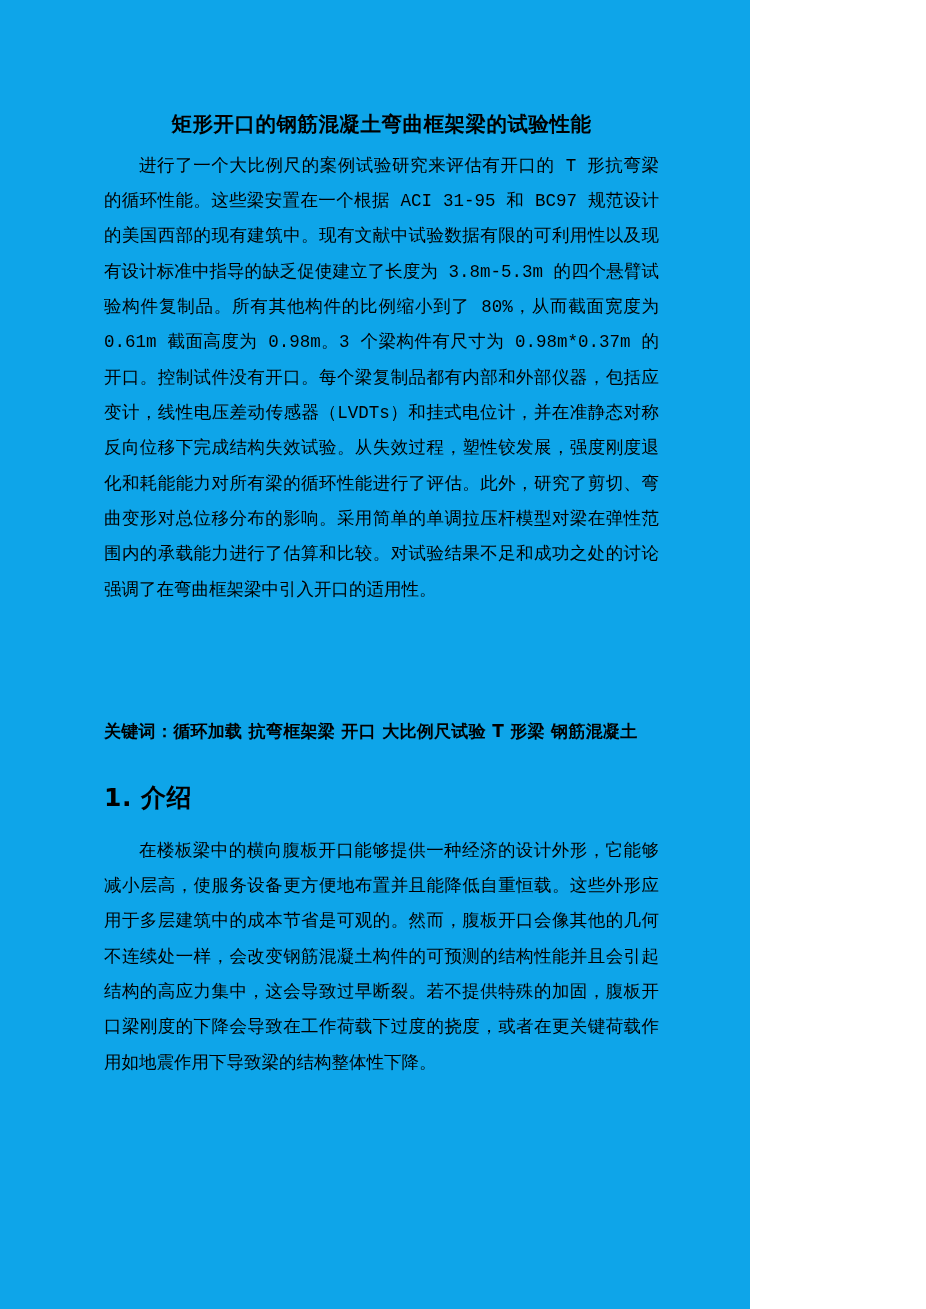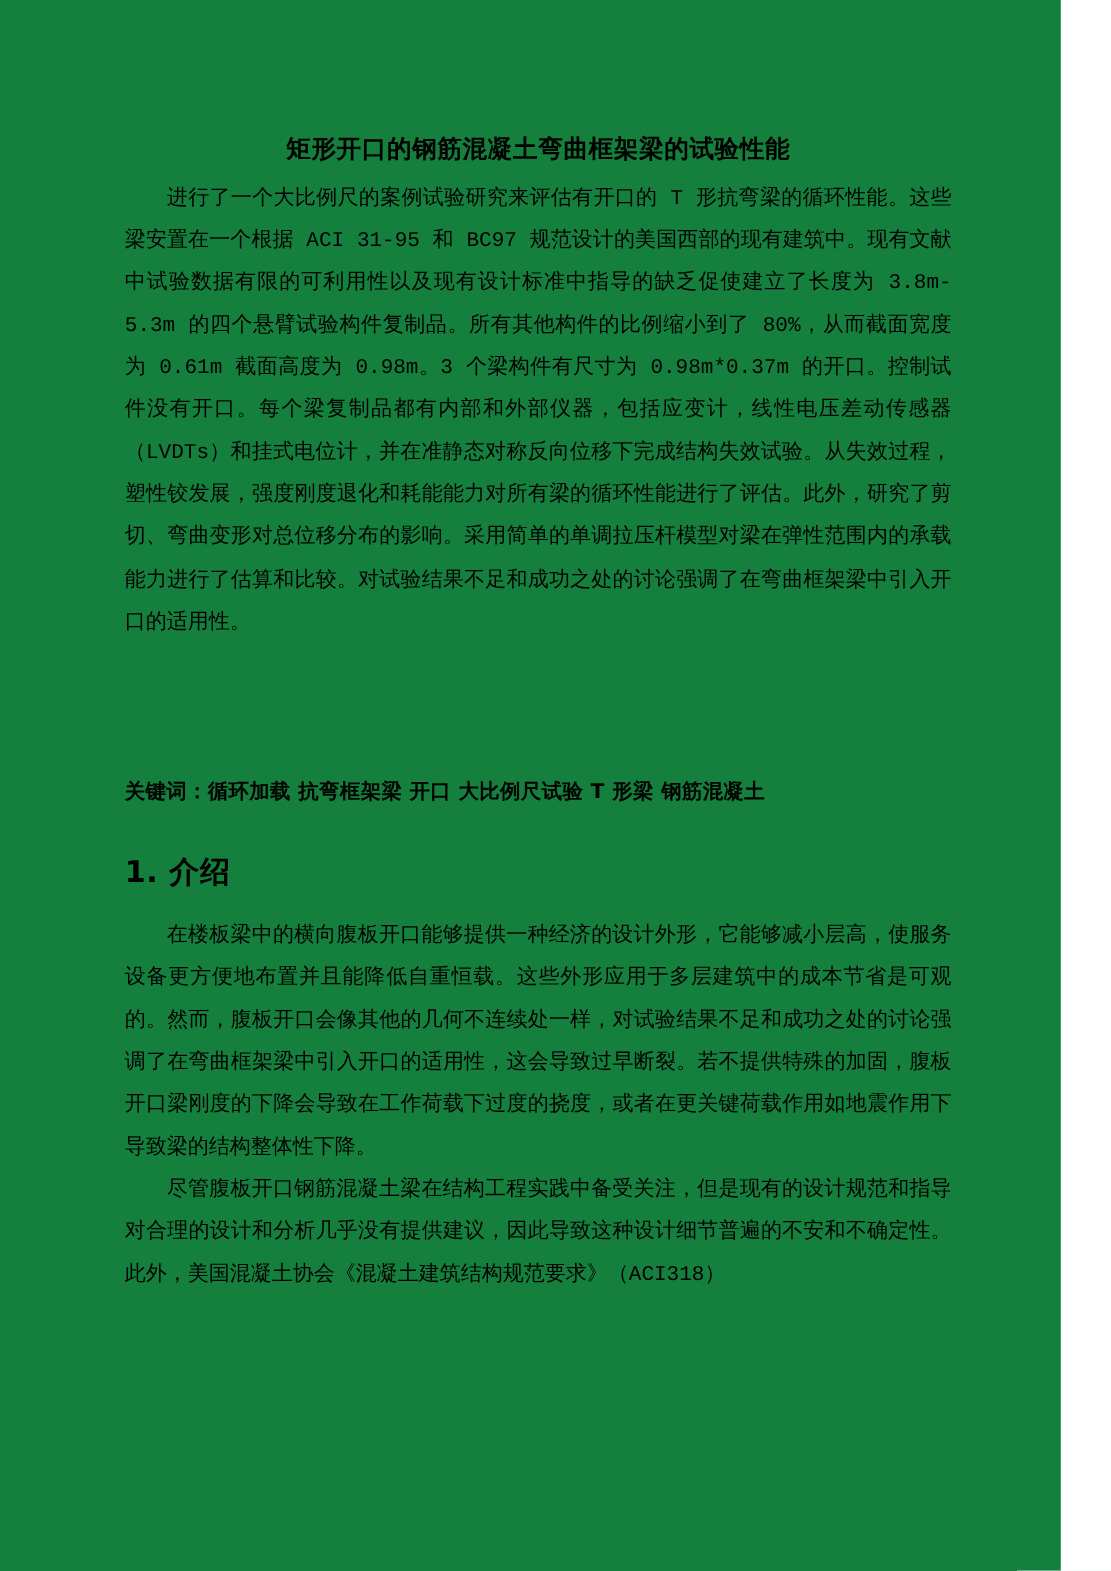--- a/index.html
+++ b/index.html
@@ -7,25 +7,25 @@
     padding: 0;
     background: #ffffff;
   }
   body {
     width: 926px;
     min-height: 1309px;
     font-family: "Liberation Serif", "DejaVu Serif", serif;
     color: #000000;
   }
   .page {
-    width: 884px;
+    width: 750px;
     min-height: 1309px;
     box-sizing: border-box;
     padding: 96px 91px 40px 104px;
-    background: #15803d;
+    background: #0ea5e9;
   }
   .doc-title {
     text-align: center;
     font-family: "DejaVu Sans", "Liberation Sans", sans-serif;
     font-size: 20.5px;
     font-weight: 700;
     letter-spacing: 0.5px;
     margin: 14px 0 0 0;
     line-height: 1.4;
   }
@@ -84,17 +84,16 @@
 
 
   <p class="body-text abstract">进行了一个大比例尺的案例试验研究来评估有开口的 T 形抗弯梁的循环性能。这些梁安置在一个根据 ACI 31-95 和 BC97 规范设计的美国西部的现有建筑中。现有文献中试验数据有限的可利用性以及现有设计标准中指导的缺乏促使建立了长度为 3.8m-5.3m 的四个悬臂试验构件复制品。所有其他构件的比例缩小到了 80%，从而截面宽度为 0.61m 截面高度为 0.98m。3 个梁构件有尺寸为 0.98m*0.37m 的开口。控制试件没有开口。每个梁复制品都有内部和外部仪器，包括应变计，线性电压差动传感器（LVDTs）和挂式电位计，并在准静态对称反向位移下完成结构失效试验。从失效过程，塑性铰发展，强度刚度退化和耗能能力对所有梁的循环性能进行了评估。此外，研究了剪切、弯曲变形对总位移分布的影响。采用简单的单调拉压杆模型对梁在弹性范围内的承载能力进行了估算和比较。对试验结果不足和成功之处的讨论强调了在弯曲框架梁中引入开口的适用性。</p>
 
   <div class="keywords">
     <span class="kw-label">关键词：</span><span class="kw-values">循环加载  抗弯框架梁  开口  大比例尺试验  T 形梁  钢筋混凝土</span>
   </div>
 
   <h2 class="section-heading">1. 介绍</h2>
 
-  <p class="body-text intro-para">在楼板梁中的横向腹板开口能够提供一种经济的设计外形，它能够减小层高，使服务设备更方便地布置并且能降低自重恒载。这些外形应用于多层建筑中的成本节省是可观的。然而，腹板开口会像其他的几何不连续处一样，对试验结果不足和成功之处的讨论强调了在弯曲框架梁中引入开口的适用性，这会导致过早断裂。若不提供特殊的加固，腹板开口梁刚度的下降会导致在工作荷载下过度的挠度，或者在更关键荷载作用如地震作用下导致梁的结构整体性下降。</p>
+  <p class="body-text intro-para">在楼板梁中的横向腹板开口能够提供一种经济的设计外形，它能够减小层高，使服务设备更方便地布置并且能降低自重恒载。这些外形应用于多层建筑中的成本节省是可观的。然而，腹板开口会像其他的几何不连续处一样，会改变钢筋混凝土构件的可预测的结构性能并且会引起结构的高应力集中，这会导致过早断裂。若不提供特殊的加固，腹板开口梁刚度的下降会导致在工作荷载下过度的挠度，或者在更关键荷载作用如地震作用下导致梁的结构整体性下降。</p>
 
-  <p class="body-text intro-para">尽管腹板开口钢筋混凝土梁在结构工程实践中备受关注，但是现有的设计规范和指导对合理的设计和分析几乎没有提供建议，因此导致这种设计细节普遍的不安和不确定性。此外，美国混凝土协会《混凝土建筑结构规范要求》（ACI318）</p>
 
 </div>
 
 </body></html>

